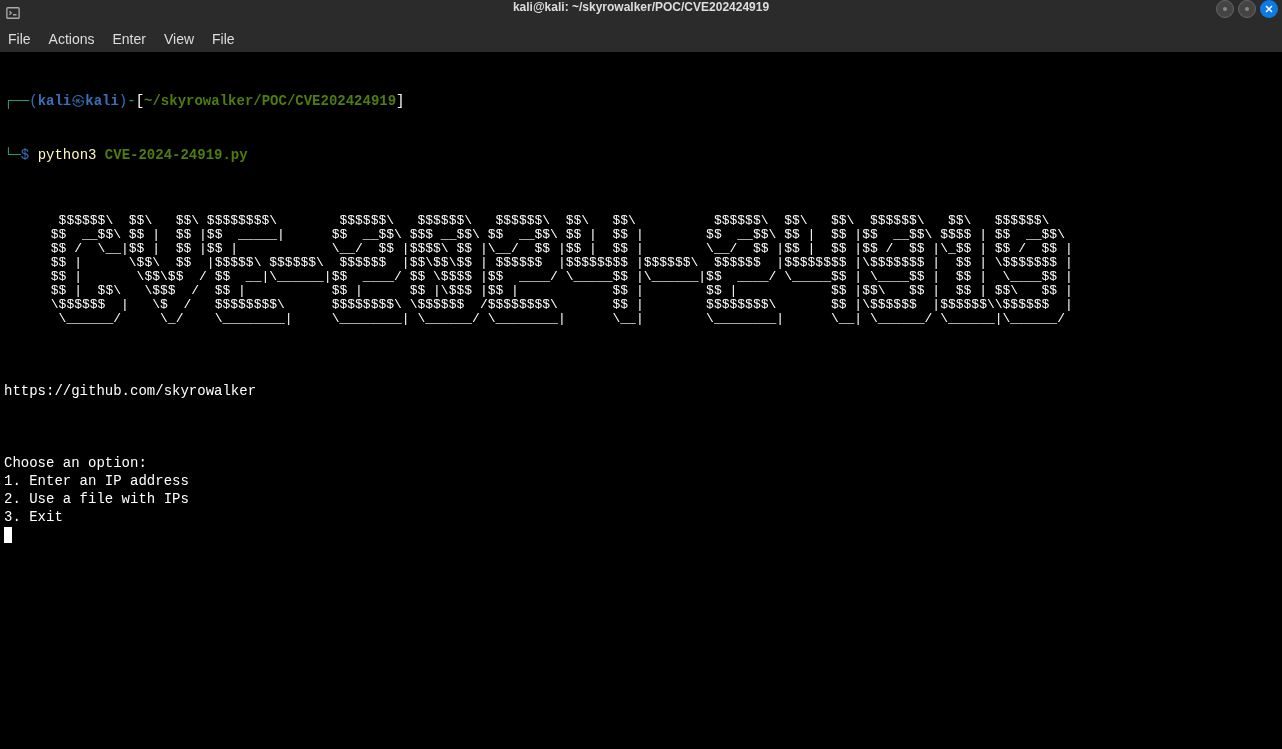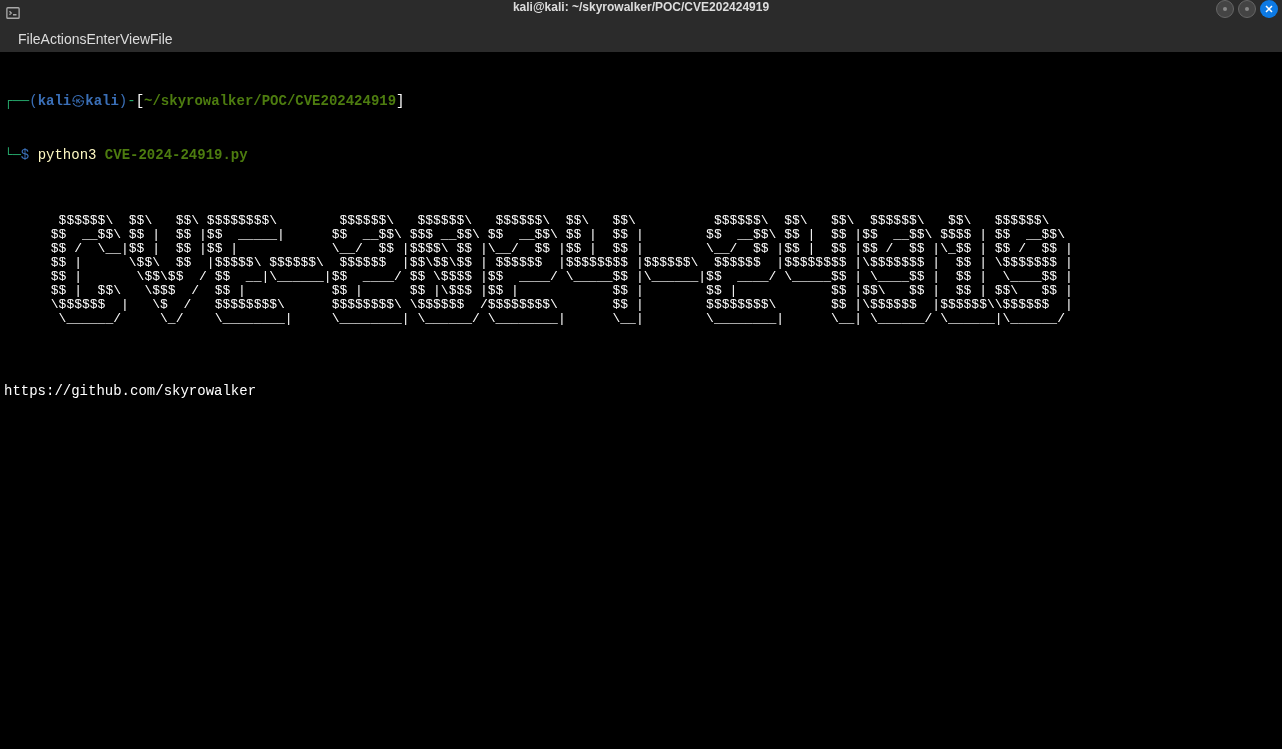--- a/index.html
+++ b/index.html
@@ -57,21 +57,22 @@
     }
     .window-btn.min { background: #444; border: 1px solid #666; }
     .window-btn.max { background: #444; border: 1px solid #666; }
     .window-btn.close { background: #0d7ae4; }
     .window-btn.close svg { color: #fff; }
     .menubar {
       height: 26px;
       background: #2b2b2b;
       display: flex;
       align-items: center;
-      padding: 0 18px;
+      padding: 0 8px;
+      gap: 18px;
     }
     .menu-item {
       color: #ddd;
       font-size: 14px;
       font-family: sans-serif;
       cursor: pointer;
     }
     .terminal {
       background: #000;
       height: calc(100% - 52px);
@@ -169,13 +170,18 @@
   <div class="prompt-line2"><span class="prompt-corner2">└─</span><span class="prompt-dollar">$</span><span> </span><span class="cmd-bin">python3</span><span> </span><span class="cmd-arg">CVE-2024-24919.py</span></div>
   <div class="ascii-art">       $$$$$$\  $$\   $$\ $$$$$$$$\        $$$$$$\   $$$$$$\   $$$$$$\  $$\   $$\          $$$$$$\  $$\   $$\  $$$$$$\   $$\   $$$$$$\
       $$  __$$\ $$ |  $$ |$$  _____|      $$  __$$\ $$$ __$$\ $$  __$$\ $$ |  $$ |        $$  __$$\ $$ |  $$ |$$  __$$\ $$$$ | $$  __$$\
       $$ /  \__|$$ |  $$ |$$ |            \__/  $$ |$$$$\ $$ |\__/  $$ |$$ |  $$ |        \__/  $$ |$$ |  $$ |$$ /  $$ |\_$$ | $$ /  $$ |
       $$ |      \$$\  $$  |$$$$$\ $$$$$$\  $$$$$$  |$$\$$\$$ | $$$$$$  |$$$$$$$$ |$$$$$$\  $$$$$$  |$$$$$$$$ |\$$$$$$$ |  $$ | \$$$$$$$ |
       $$ |       \$$\$$  / $$  __|\______|$$  ____/ $$ \$$$$ |$$  ____/ \_____$$ |\______|$$  ____/ \_____$$ | \____$$ |  $$ |  \____$$ |
       $$ |  $$\   \$$$  /  $$ |           $$ |      $$ |\$$$ |$$ |            $$ |        $$ |            $$ |$$\   $$ |  $$ | $$\   $$ |
       \$$$$$$  |   \$  /   $$$$$$$$\      $$$$$$$$\ \$$$$$$  /$$$$$$$$\       $$ |        $$$$$$$$\       $$ |\$$$$$$  |$$$$$$\\$$$$$$  |
        \______/     \_/    \________|     \________| \______/ \________|      \__|        \________|      \__| \______/ \______|\______/</div>
   <div class="output-url">https://github.com/skyrowalker</div>
+  <div class="output-menu"><span>Choose an option:</span>
+<span>1. Enter an IP address</span>
+<span>2. Use a file with IPs</span>
+<span>3. Exit</span>
+<span class="cursor-block"></span></div>
 </div>
 
 </body></html>

